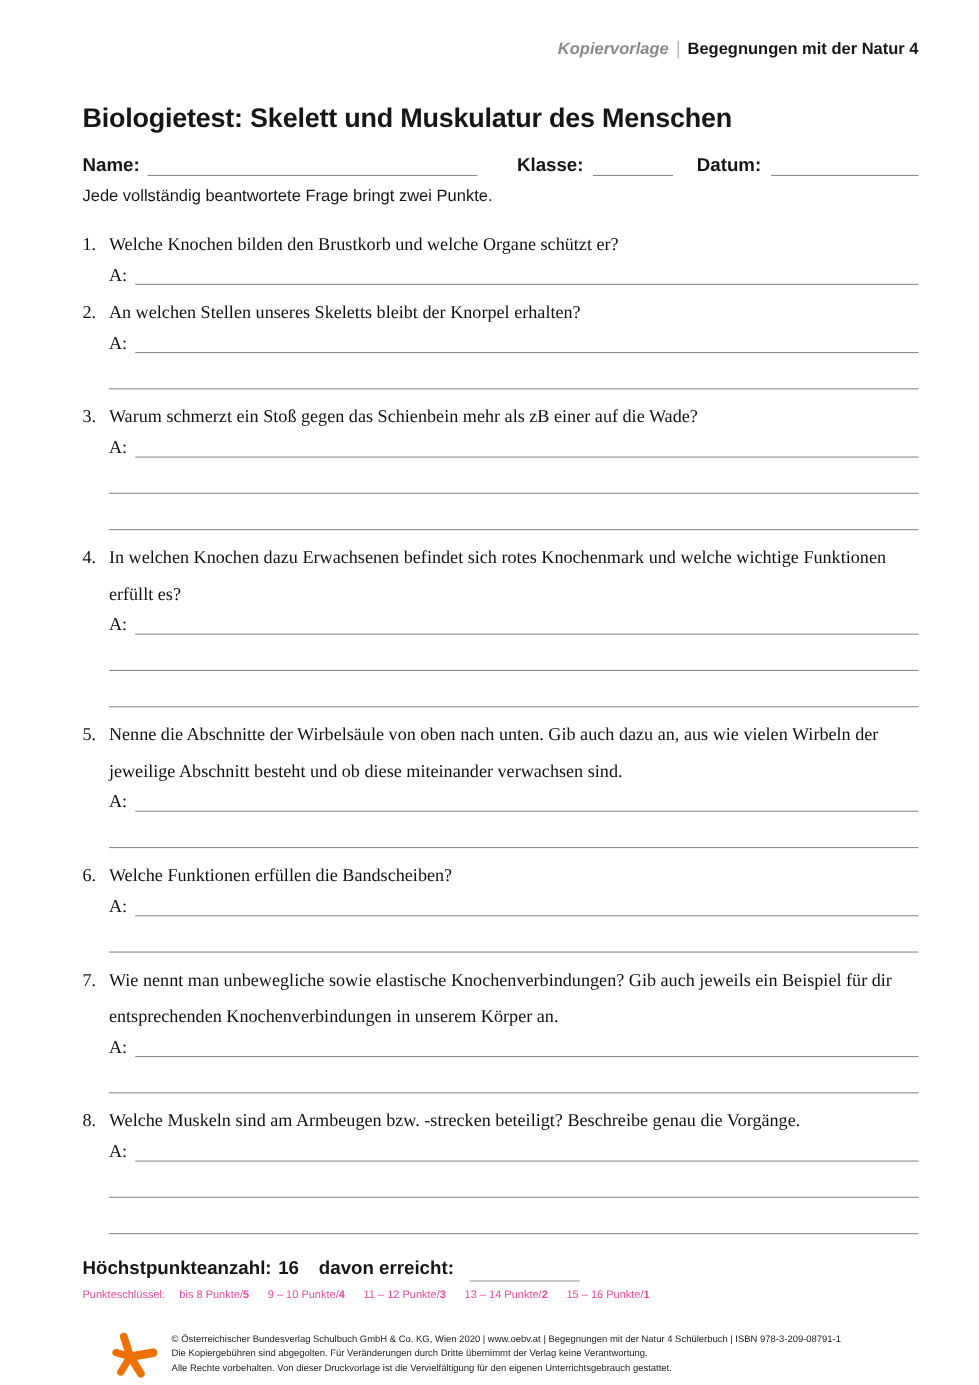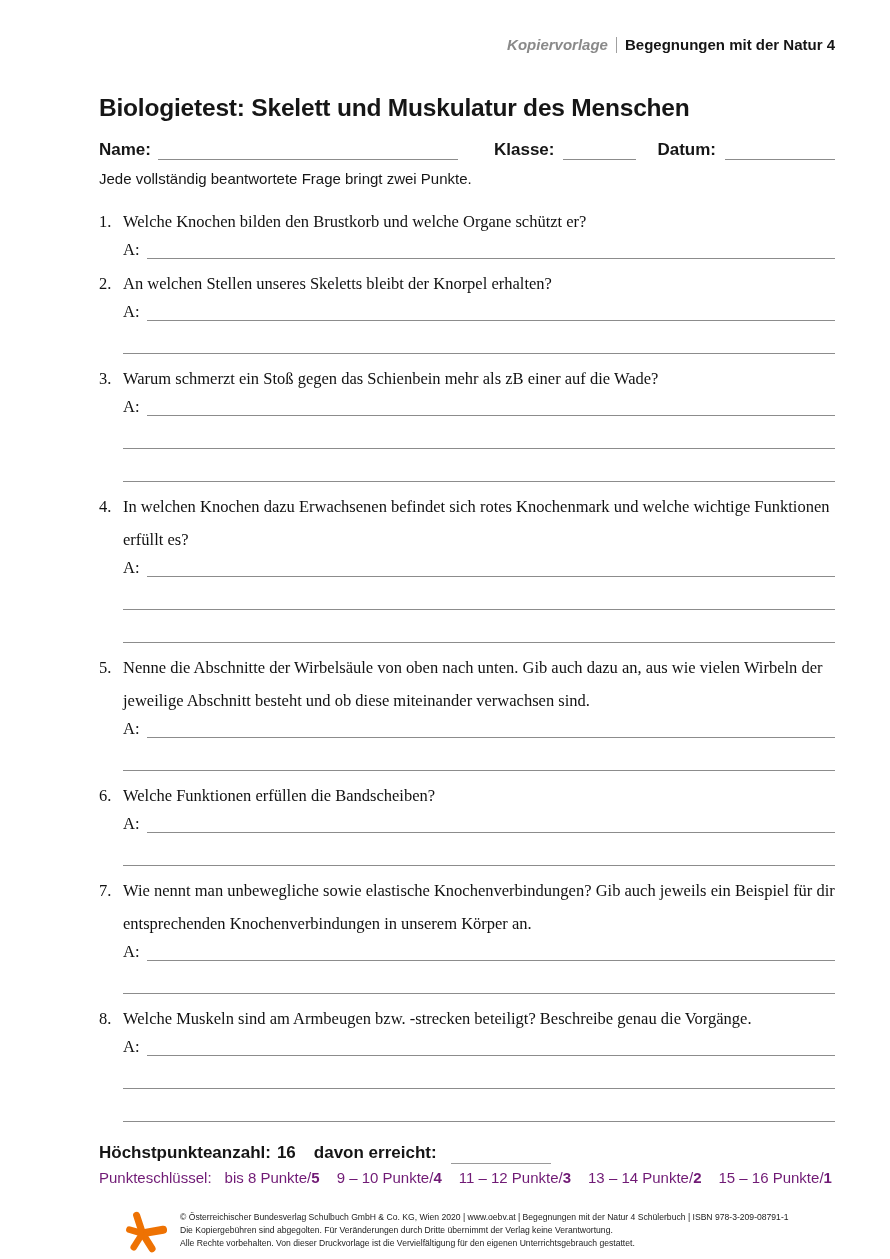--- a/index.html
+++ b/index.html
@@ -3,21 +3,21 @@
 <meta charset="utf-8">
 <style>
   html,body{margin:0;padding:0;}
   body{
     width:890px;height:1259px;
     background:#ffffff;
     font-family:"Liberation Sans",sans-serif;
     color:#1a1a1a;
     overflow:hidden;
   }
-  .page{box-sizing:border-box;width:890px;height:1084px;padding:36px 55px 0 99px;}
+  .page{box-sizing:border-box;width:890px;height:1084px;padding:36px 55px 0 75px;}
 
   
   .header-row{display:flex;justify-content:flex-end;align-items:center;font-size:15px;line-height:18px;}
   .kopiervorlage{color:#8a8a8a;font-style:italic;font-weight:700;}
   .hdr-sep{width:1px;height:16px;background:#a0a0a0;margin:0 8px;}
   .book-title{font-weight:700;color:#161616;}
 
   
   .doc-title{font-size:24.5px;font-weight:700;margin:40px 0 0 0;letter-spacing:-0.2px;color:#161616;}
 
@@ -38,24 +38,24 @@
   .q-num{width:24px;line-height:33px;}
   .q-content{flex:1;min-width:0;}
   .q-text{line-height:33px;}
   .answer-row{display:flex;align-items:flex-end;height:21px;}
   .a-label{line-height:19px;}
   .a-line{flex:1;margin-left:7px;height:21px;border-bottom:1.6px solid #8c8c8c;}
   .cont-line{height:32px;border-bottom:1.6px solid #8c8c8c;}
 
   
   .scoring{margin-top:19px;}
-  .score-line1{display:flex;align-items:center;font-size:17px;font-weight:700;line-height:24px;color:#161616;}
+  .score-line1{display:flex;align-items:flex-end;font-size:17px;font-weight:700;line-height:24px;color:#161616;}
   .score-gap{width:18px;}
   .achieved-line{width:100px;height:21px;border-bottom:1.6px solid #9a9a9a;margin-left:14px;}
-  .score-key{display:flex;font-size:15px;line-height:25px;color:#701a75;white-space:nowrap;}
+  .score-key{display:flex;font-size:10px;line-height:25px;color:#ec4899;white-space:nowrap;}
   .key-label{margin-right:13px;}
   .key-item{margin-right:17px;}
   .key-item b{font-weight:700;}
 
   
   .footer{display:flex;align-items:flex-start;margin-top:18px;margin-left:18px;}
   .logo{width:50px;height:47px;flex:0 0 auto;}
   .footer-text{margin-left:13px;padding-top:3px;font-size:8.6px;line-height:13px;color:#222222;}
 </style>
 </head>

